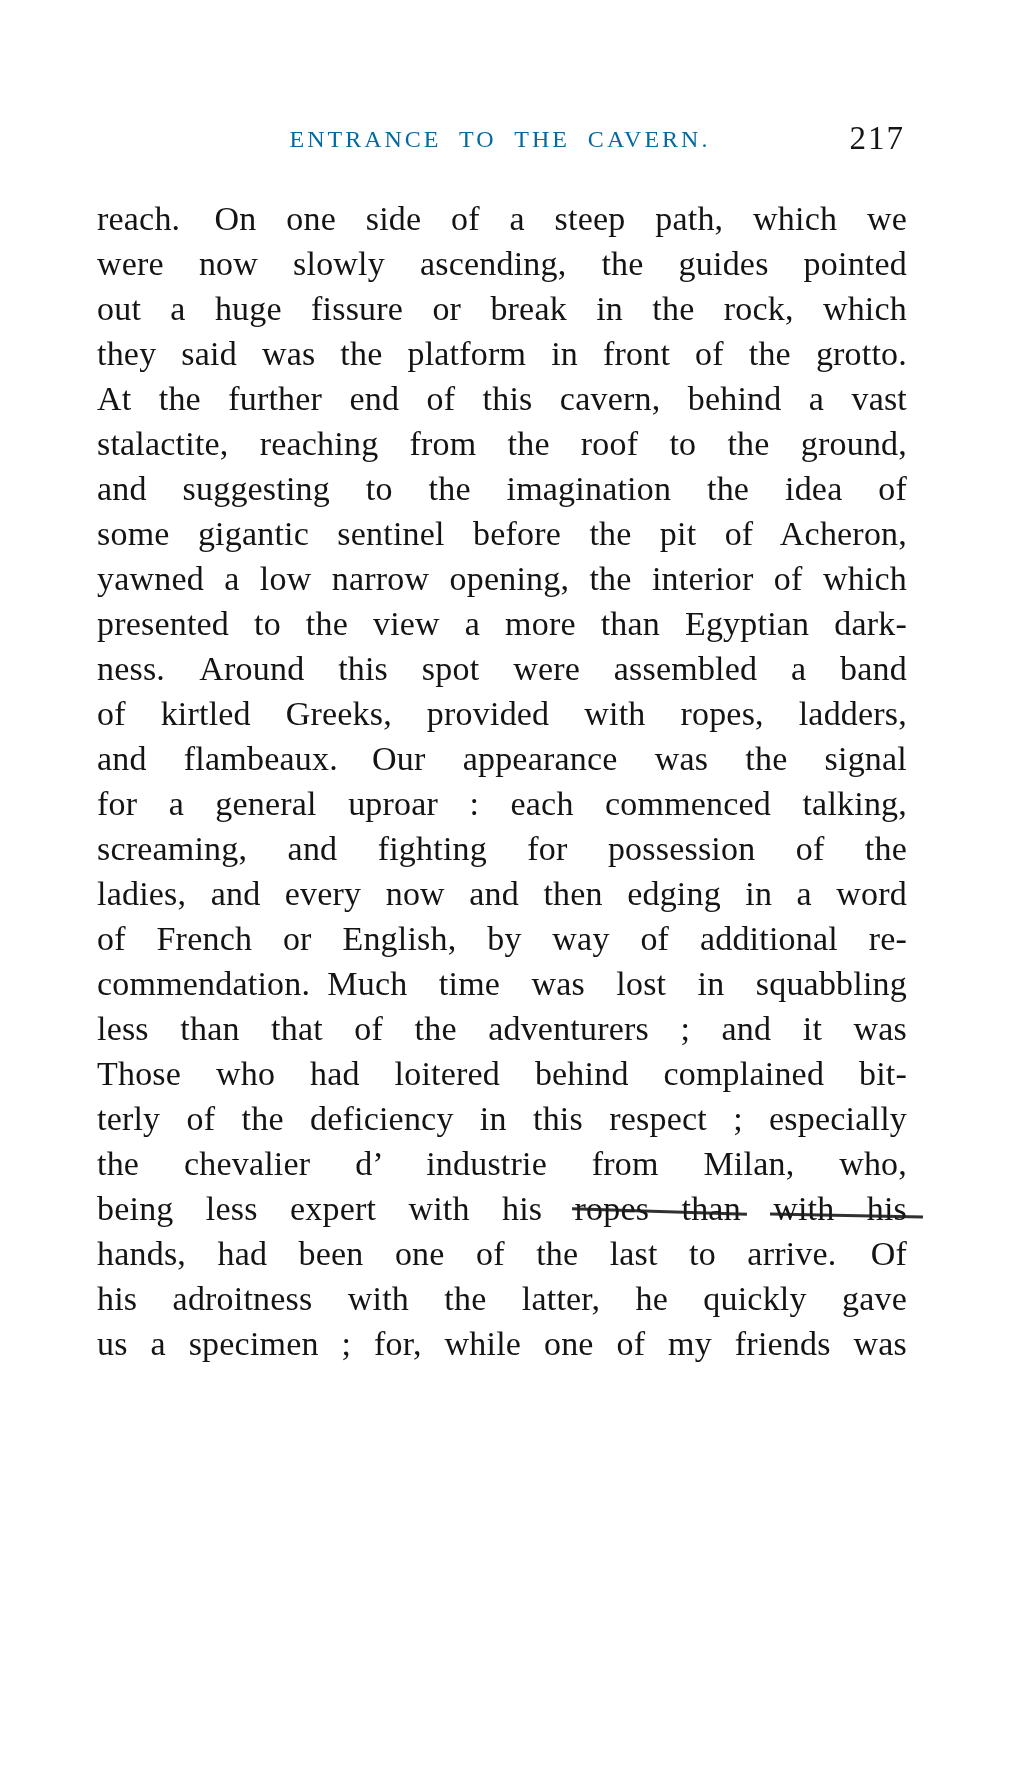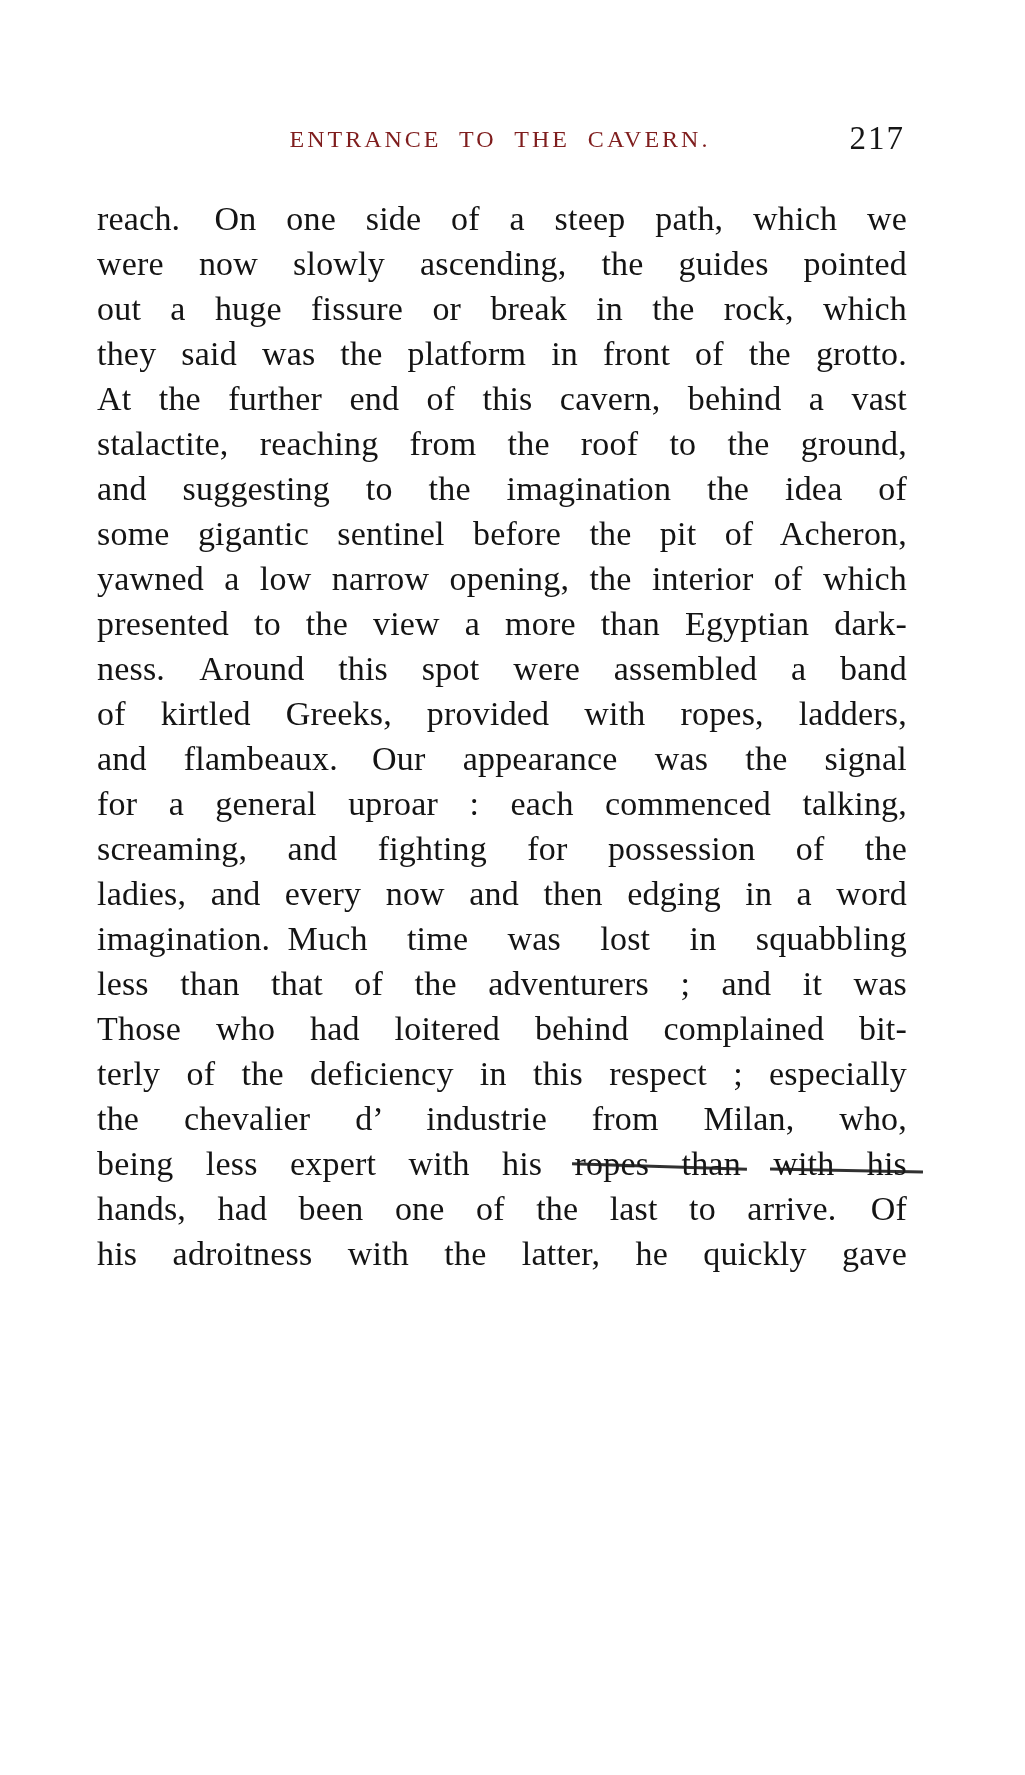--- a/index.html
+++ b/index.html
@@ -18,21 +18,21 @@
     height:40px;
   }
   .head-title{
     position:absolute;
     left:0;right:0;
     text-align:center;
     font-size:24px;
     letter-spacing:3px;
     word-spacing:9px;
     white-space:nowrap;
-    color:#7f1d1d;
+    color:#0369a1;
   }
   .page-number{
     position:absolute;
     right:0;top:-6px;
     font-size:33px;
     letter-spacing:2px;
     color:#161616;
   }
   .body-text{
     position:absolute;
@@ -83,22 +83,24 @@
       <div class="text-line"><span>and suggesting to the imagination the idea of</span></div>
       <div class="text-line"><span>some gigantic sentinel before the pit of Acheron,</span></div>
       <div class="text-line"><span>yawned a low narrow opening, the interior of which</span></div>
       <div class="text-line"><span>presented to the view a more than Egyptian dark-</span></div>
       <div class="text-line"><span>ness. Around this spot were assembled a band</span></div>
       <div class="text-line"><span>of kirtled Greeks, provided with ropes, ladders,</span></div>
       <div class="text-line"><span>and flambeaux. Our appearance was the signal</span></div>
       <div class="text-line"><span>for a general uproar : each commenced talking,</span></div>
       <div class="text-line"><span>screaming, and fighting for possession of the</span></div>
       <div class="text-line"><span>ladies, and every now and then edging in a word</span></div>
-      <div class="text-line"><span>imagination. Much time was lost in squabbling</span></div>
+      <div class="text-line"><span>of French or English, by way of additional re-</span></div>
+      <div class="text-line"><span>commendation. Much time was lost in squabbling</span></div>
       <div class="text-line"><span>less than that of the adventurers ; and it was</span></div>
       <div class="text-line"><span>Those who had loitered behind complained bit-</span></div>
       <div class="text-line"><span>terly of the deficiency in this respect ; especially</span></div>
       <div class="text-line"><span>the chevalier d’ industrie from Milan, who,</span></div>
       <div class="text-line"><span>being less expert with his </span><span class="strike">ropes than</span><span> </span><span class="strike strike-extend">with his</span></div>
       <div class="text-line"><span>hands, had been one of the last to arrive. Of</span></div>
       <div class="text-line"><span>his adroitness with the latter, he quickly gave</span></div>
+      <div class="text-line"><span>us a specimen ; for, while one of my friends was</span></div>
     </div>
 </div>
 
 </body></html>

